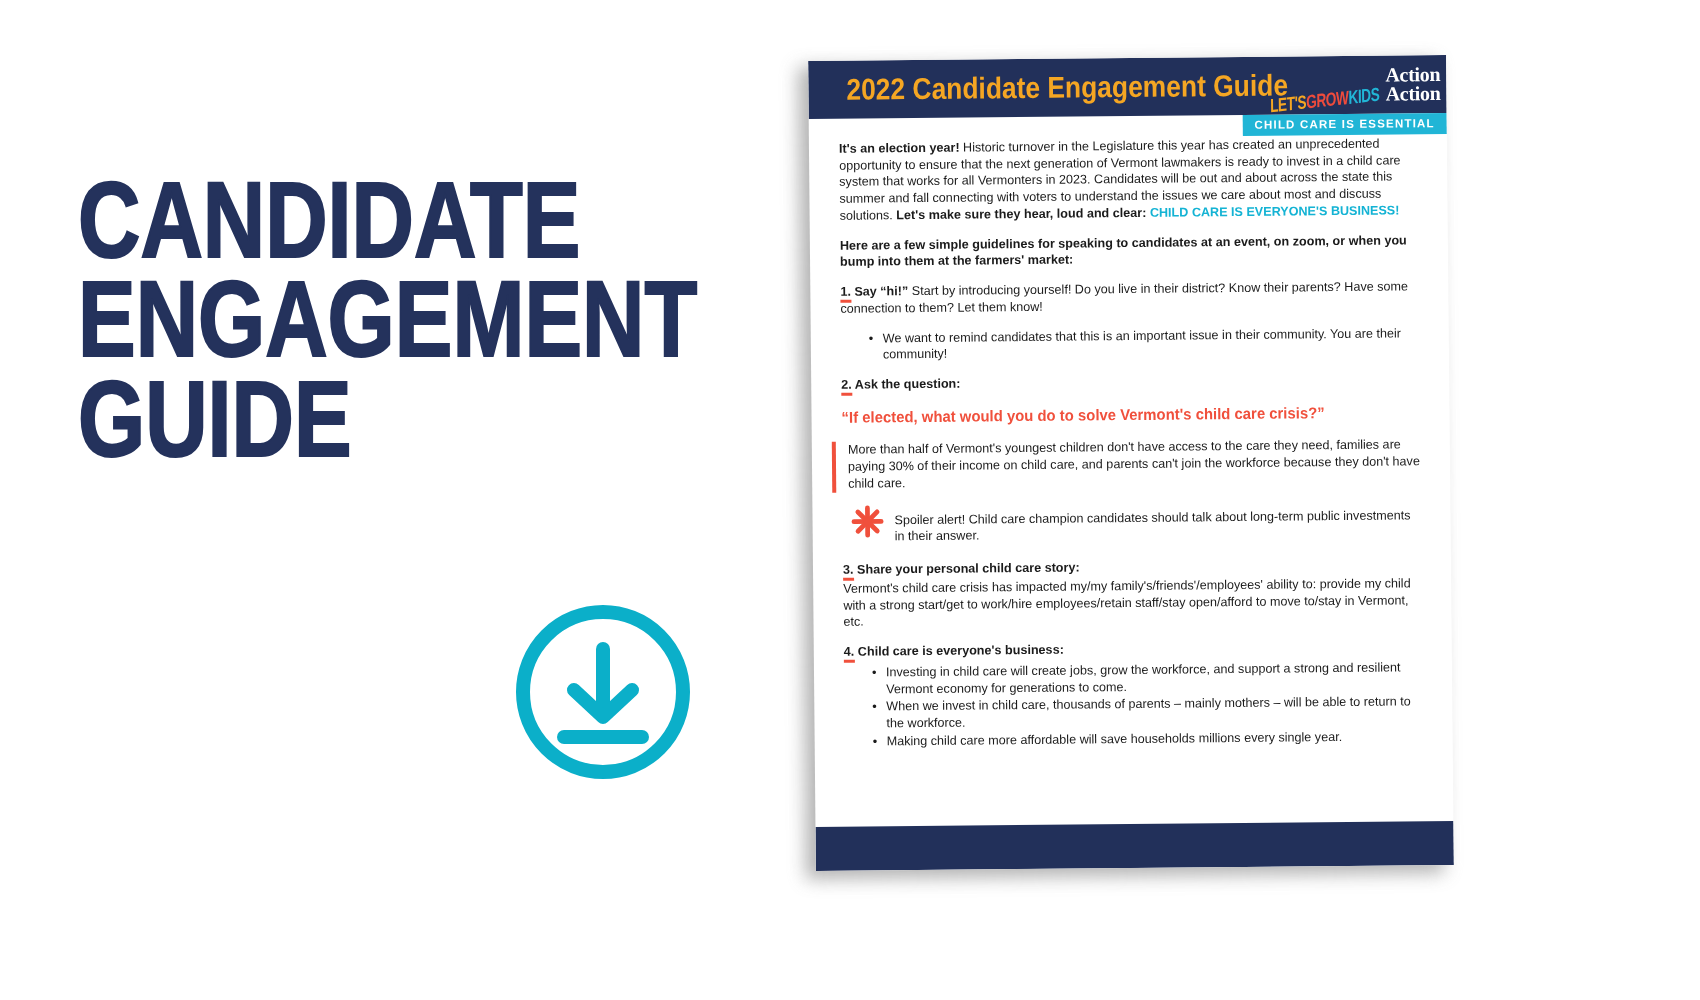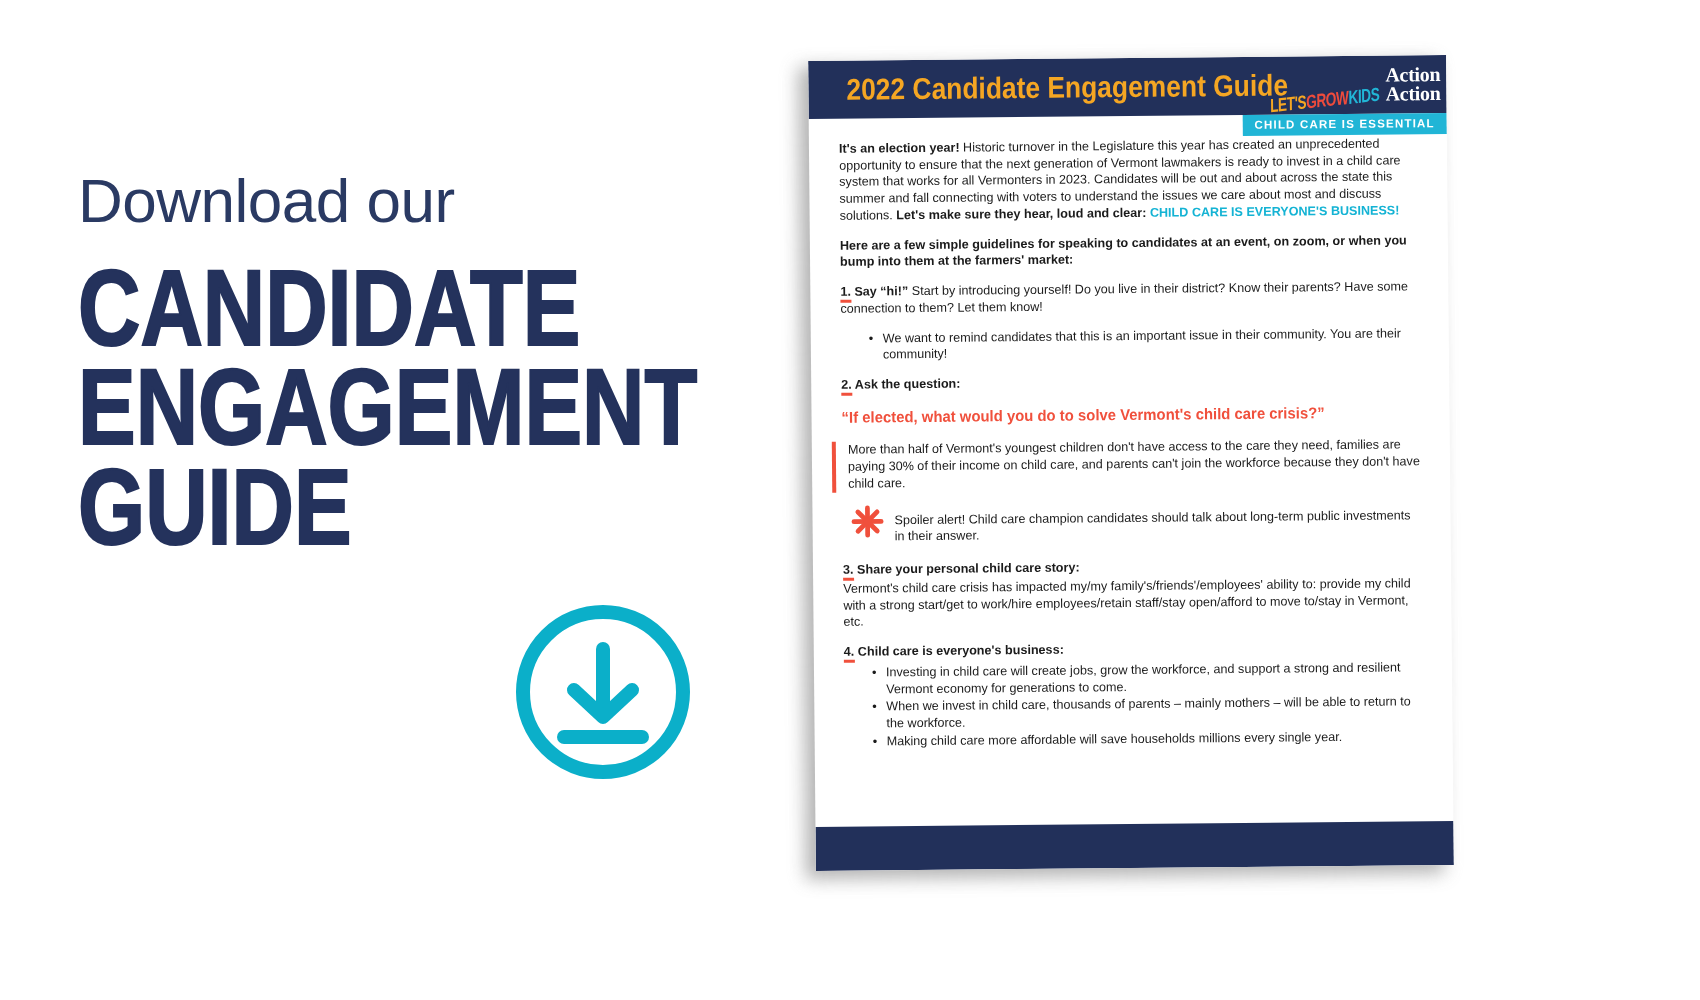--- a/index.html
+++ b/index.html
@@ -205,21 +205,20 @@
     background:#22305A;
     flex:none;
   }
 </style>
 </head>
 <body>
 
 <div class="stage">
 
   <div class="promo">
-    <div class="promo-eyebrow">Download our</div>
     <div class="promo-headline">CANDIDATE
 ENGAGEMENT
 GUIDE</div>
   </div>
 
   <div class="dl-icon-wrap">
     <svg width="190" height="190" viewBox="0 0 190 190" aria-hidden="true">
       <circle cx="95" cy="95" r="80" fill="none" stroke="#0BAFC9" stroke-width="14"></circle>
       <line x1="95" y1="52" x2="95" y2="117" stroke="#0BAFC9" stroke-width="14" stroke-linecap="round"></line>
       <polyline points="66,93 95,120 124,93" fill="none" stroke="#0BAFC9" stroke-width="14" stroke-linecap="round" stroke-linejoin="round"></polyline>

